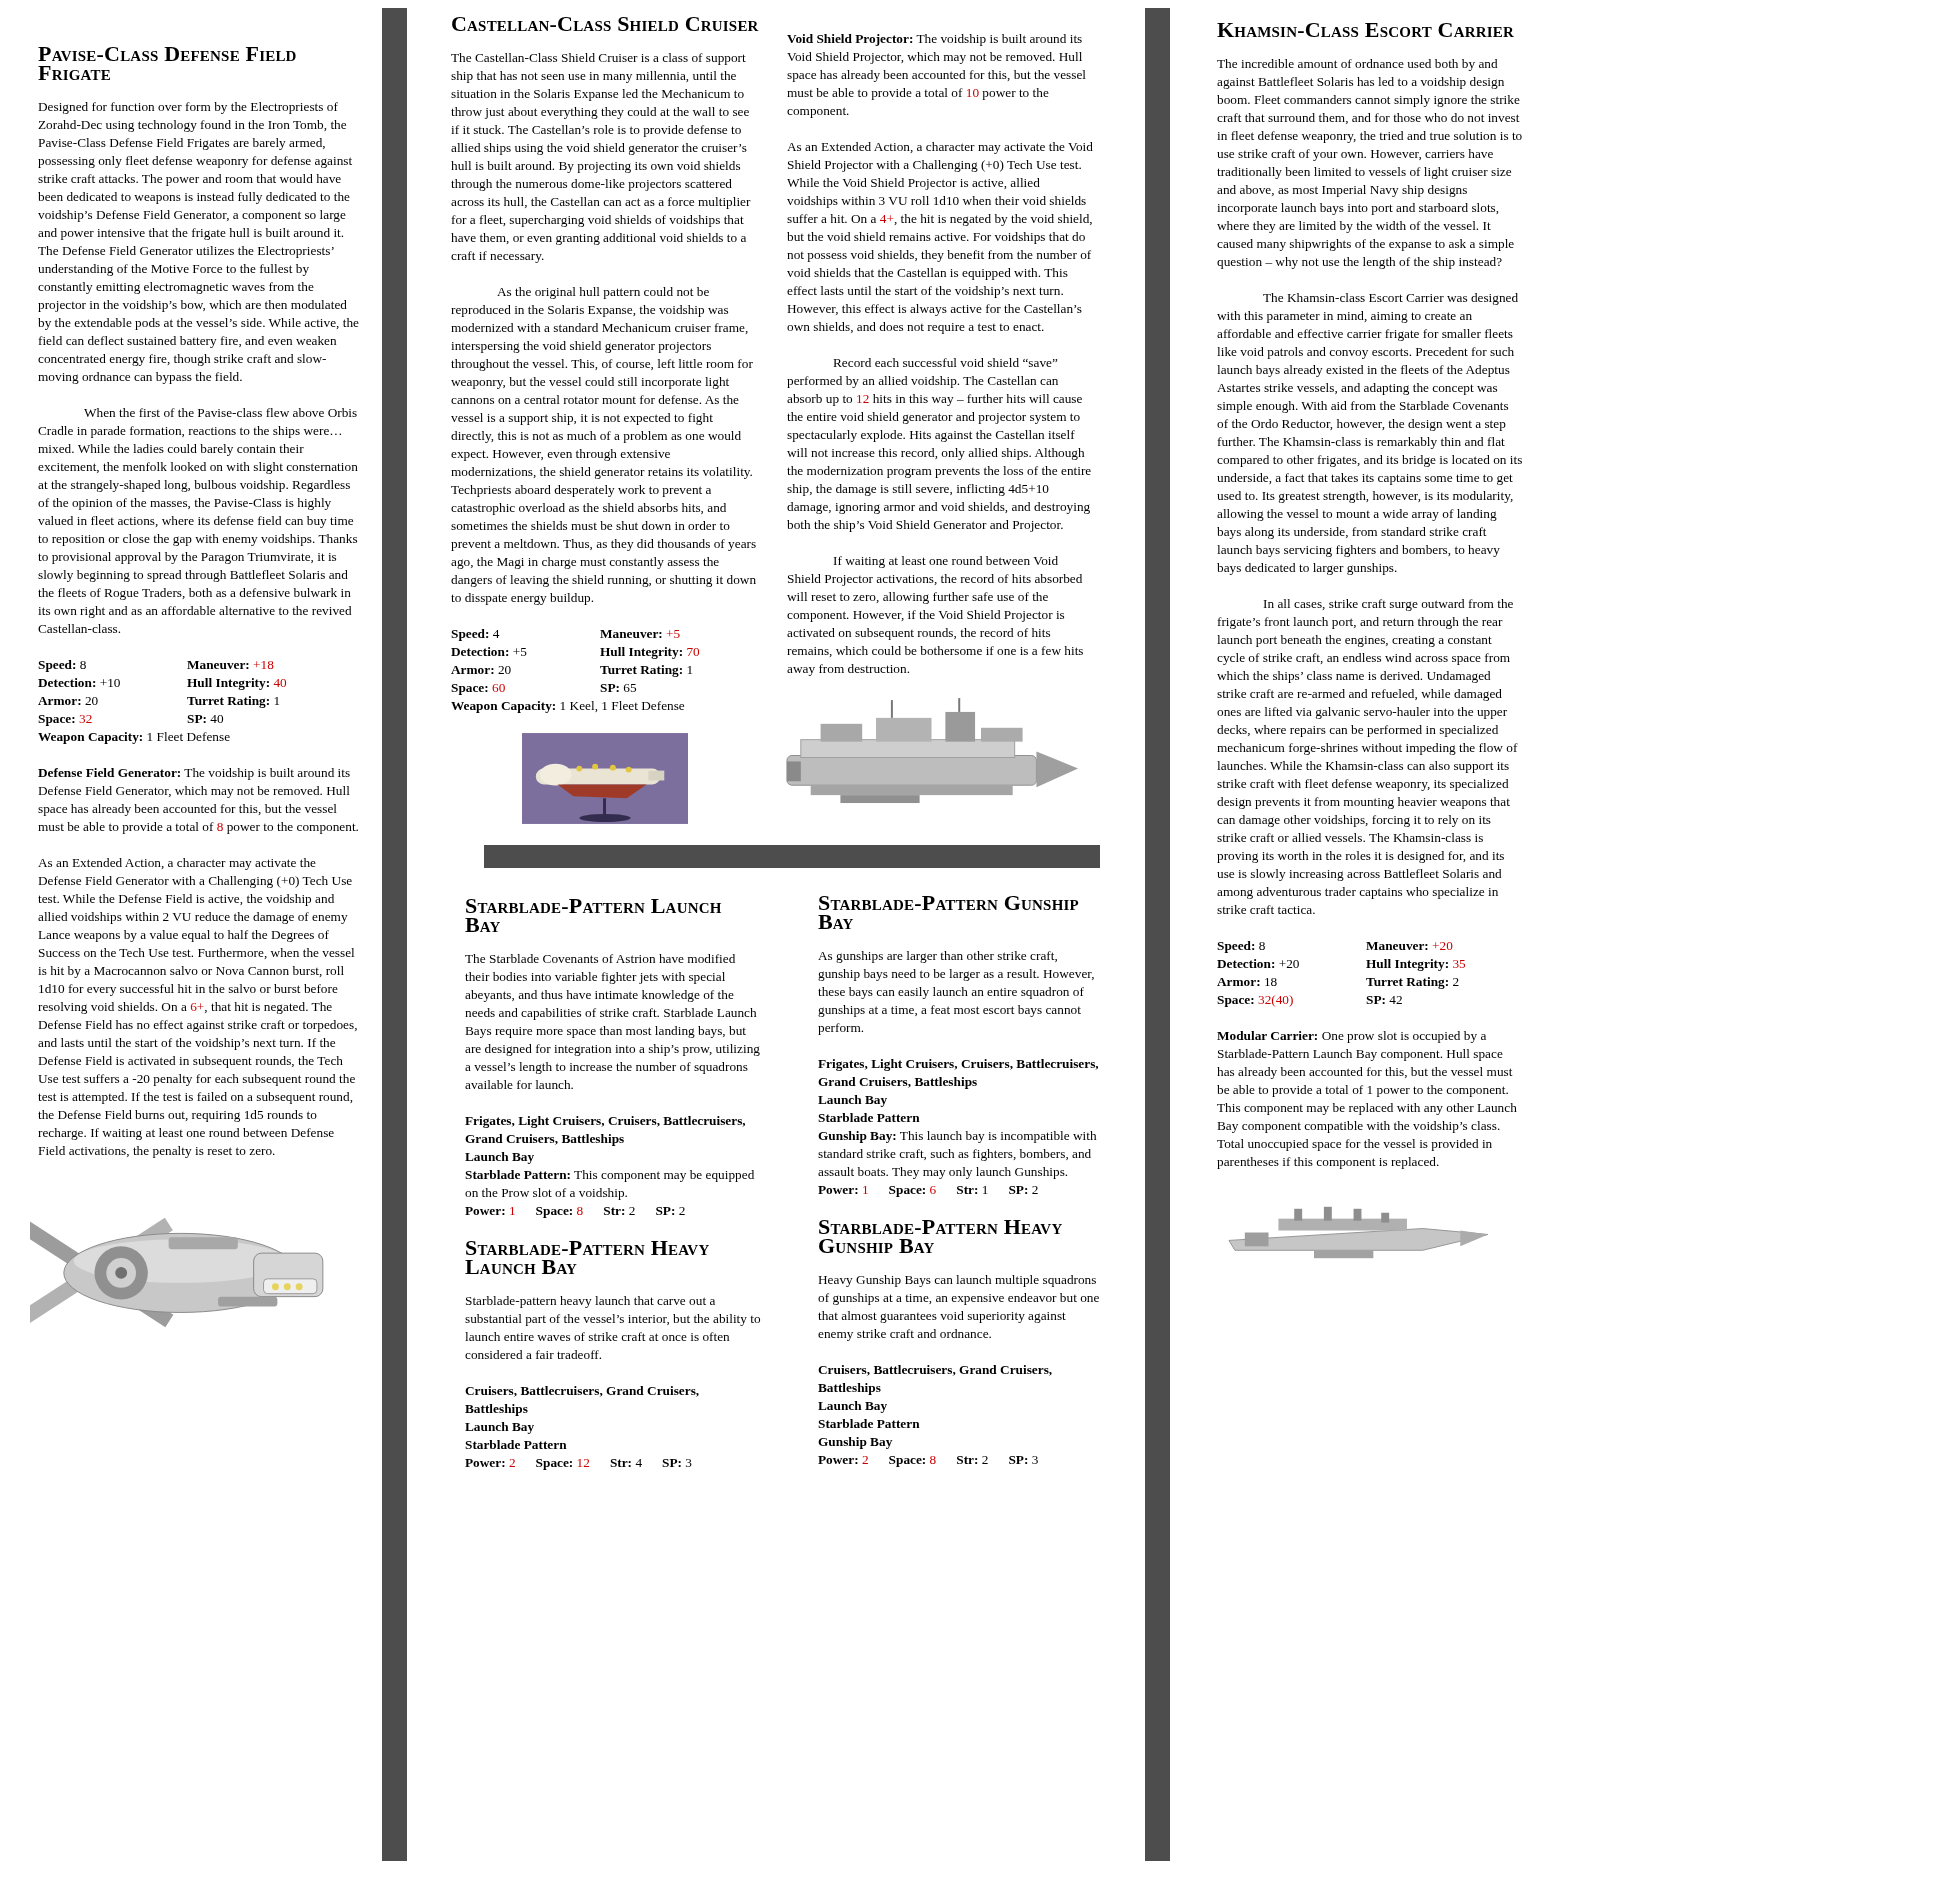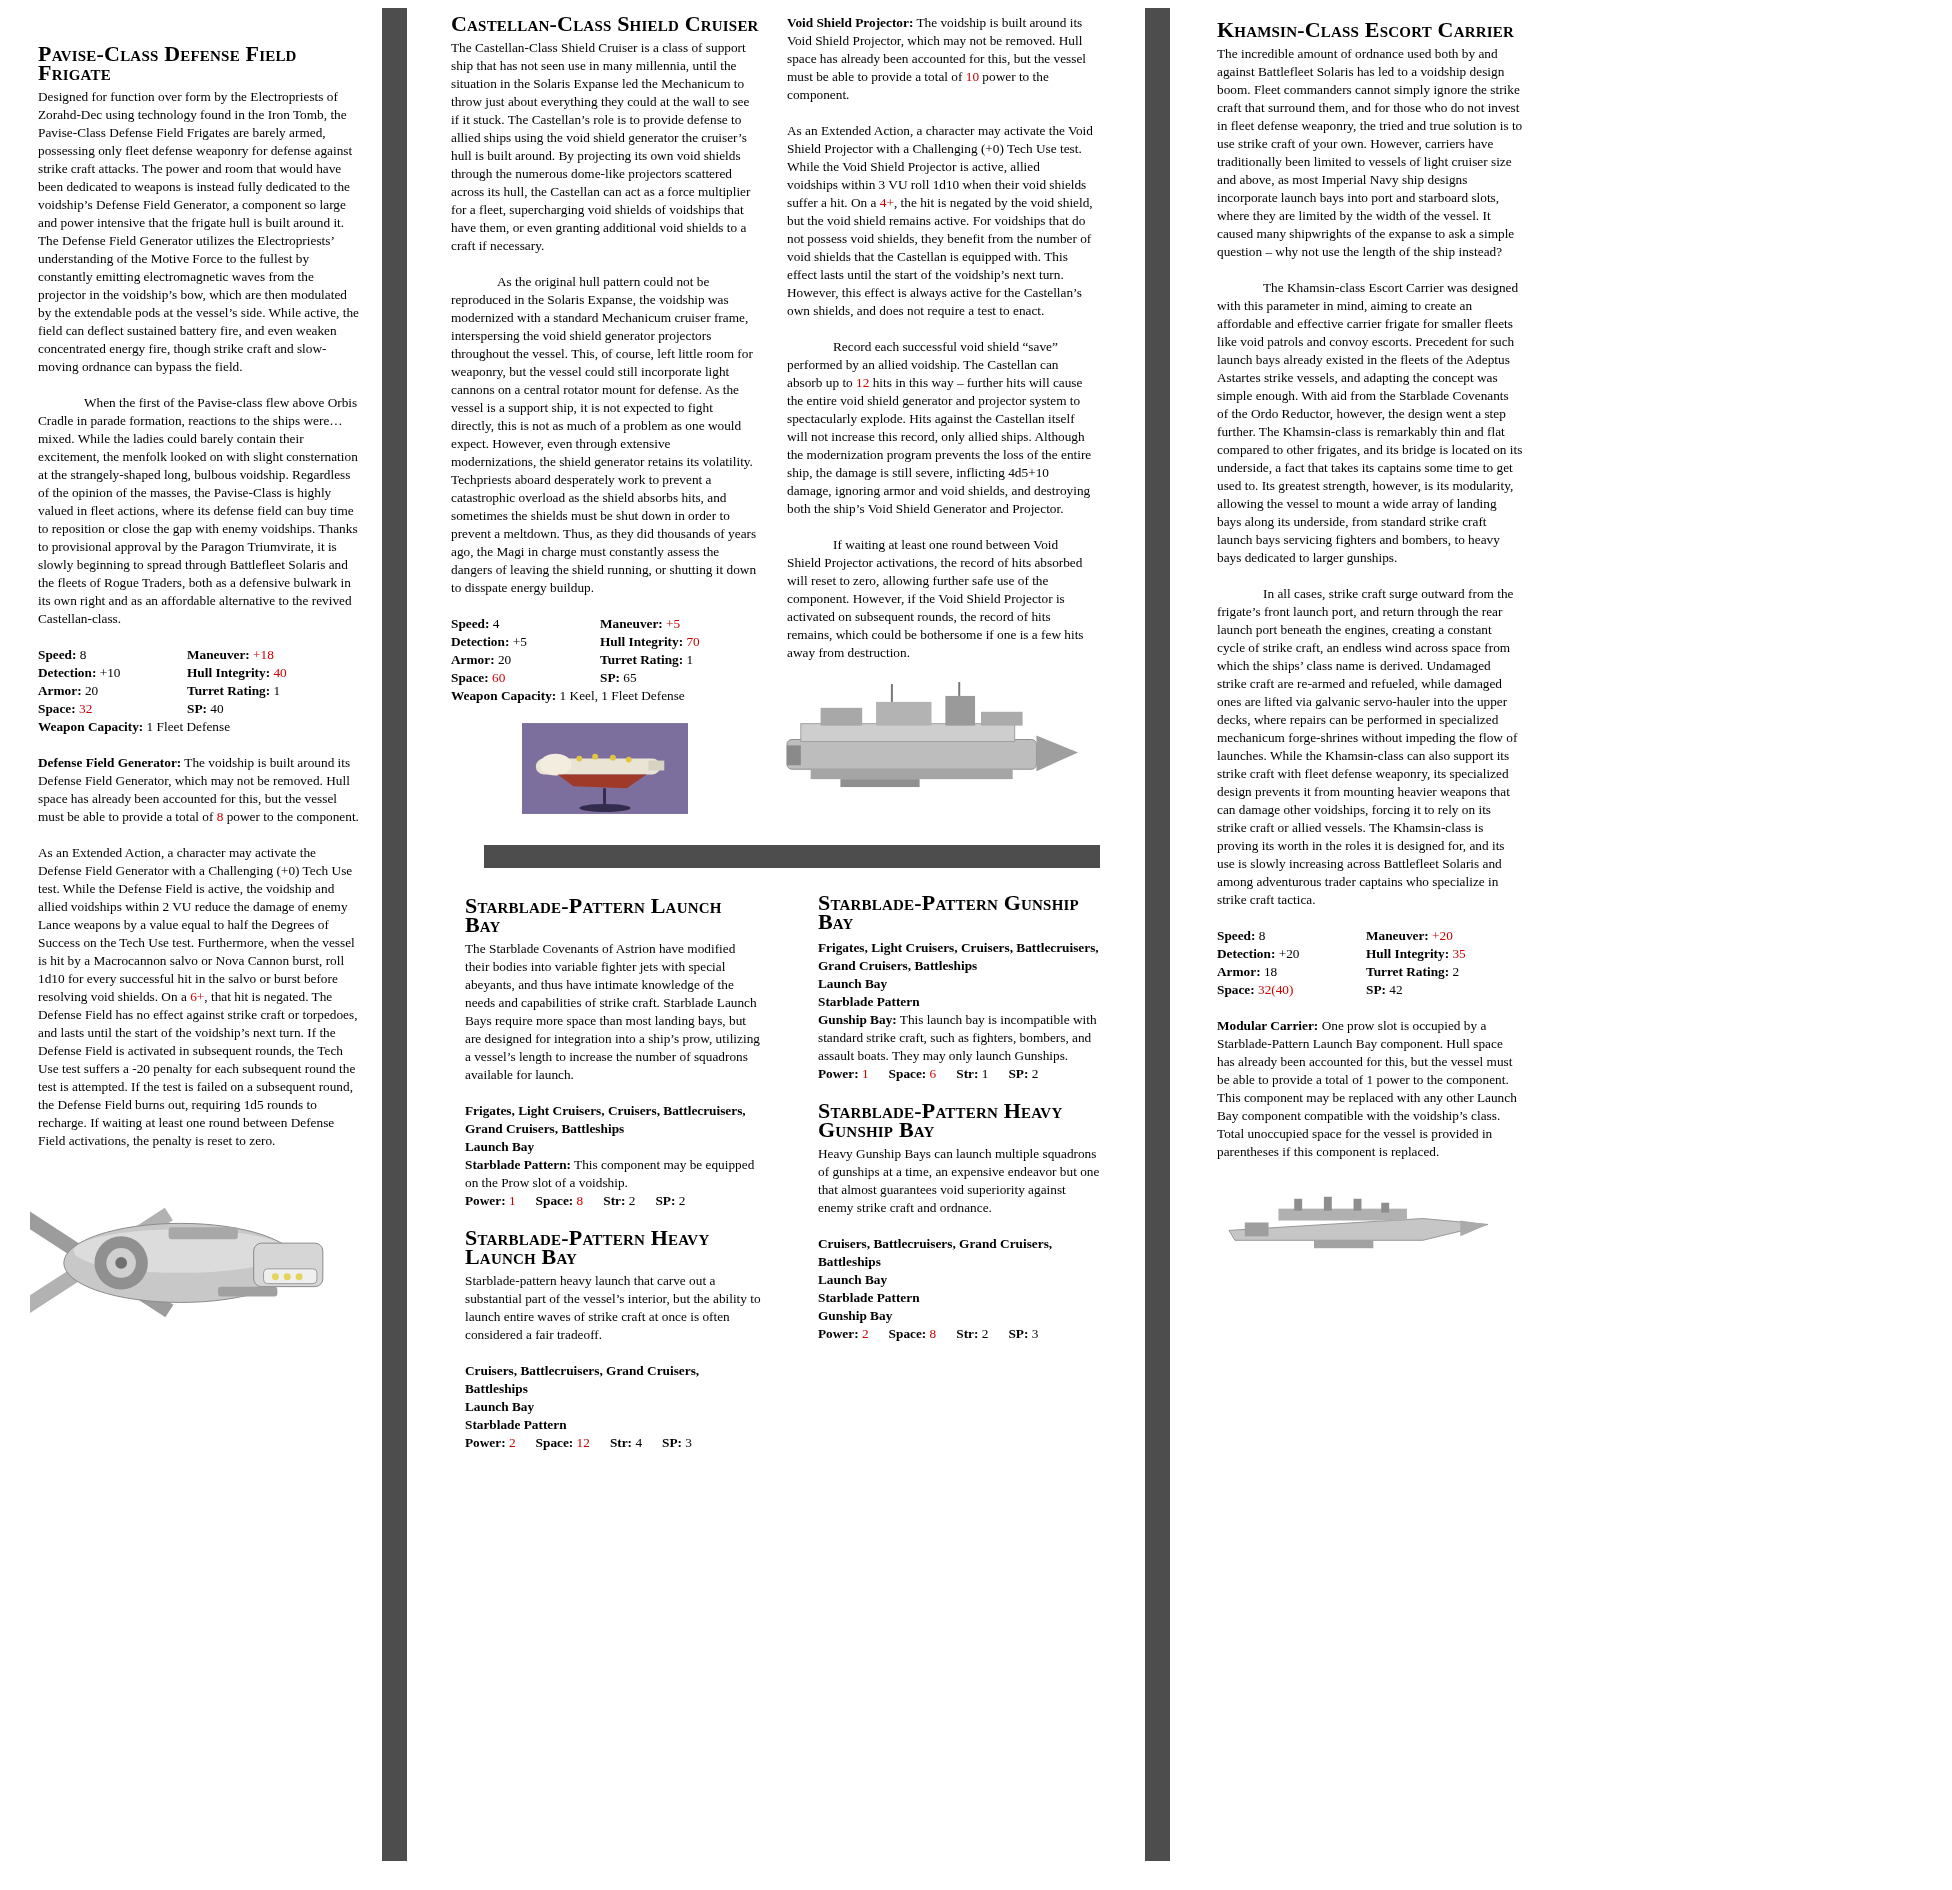--- a/index.html
+++ b/index.html
@@ -11,21 +11,21 @@
   #col2top{left:451px;top:14px;width:308px;}
   #col2bot{left:465px;top:896px;width:297px;}
   #col3top{left:787px;top:14px;width:306px;}
   #col3bot{left:818px;top:893px;width:283px;}
   #col4{left:1217px;top:20px;width:306px;}
   .vbar{position:absolute;top:8px;width:25px;height:1853px;background:#4d4d4d;}
   #vbarL{left:382px;}
   #vbarR{left:1145px;}
   #hbar{position:absolute;left:484px;top:845px;width:616px;height:23px;background:#4d4d4d;}
   h2{font-size:22px;line-height:19px;font-variant:small-caps;font-weight:bold;margin:0 0 6px 0;letter-spacing:0.2px;}
-  p{margin:0 0 18px 0;}
+  p{margin:16px 0 18px 0;}
   .ind{text-indent:46px;}
   .red{color:#cc0000;}
   .stats{margin:0 0 18px 0;}
   .srow{display:grid;grid-template-columns:149px 1fr;}
   .cblock{margin:8px 0 18px 0;}
   .cblock p{margin:0;}
   .bold{font-weight:bold;}
   .g{margin-left:20px;}
   .shipimg{margin-top:8px;}
 </style>
@@ -173,20 +173,21 @@
         <polygon points="258,56 300,73 258,92" fill="#9f9f9f"></polygon>
         <rect x="6" y="66" width="14" height="20" fill="#8a8a8a"></rect>
         <rect x="30" y="90" width="204" height="10" fill="#a5a5a5"></rect>
         <rect x="60" y="100" width="80" height="8" fill="#909090"></rect>
       </svg>
     </div>
   </section>
 
   <section class="col" id="col3bot">
     <h2>Starblade-Pattern Gunship Bay</h2>
+    <p>As gunships are larger than other strike craft, gunship bays need to be larger as a result. However, these bays can easily launch an entire squadron of gunships at a time, a feat most escort bays cannot perform.</p>
 
     <div class="cblock">
       <p class="bold">Frigates, Light Cruisers, Cruisers, Battlecruisers, Grand Cruisers, Battleships</p>
       <p class="bold">Launch Bay</p>
       <p class="bold">Starblade Pattern</p>
       <p><b>Gunship Bay:</b><span> This launch bay is incompatible with standard strike craft, such as fighters, bombers, and assault boats. They may only launch Gunships.</span></p>
       <p><b>Power:</b> <span class="red">1</span><b class="g">Space:</b> <span class="red">6</span><b class="g">Str:</b> <span>1</span><b class="g">SP:</b> <span>2</span></p>
     </div>
 
     <h2>Starblade-Pattern Heavy Gunship Bay</h2>

